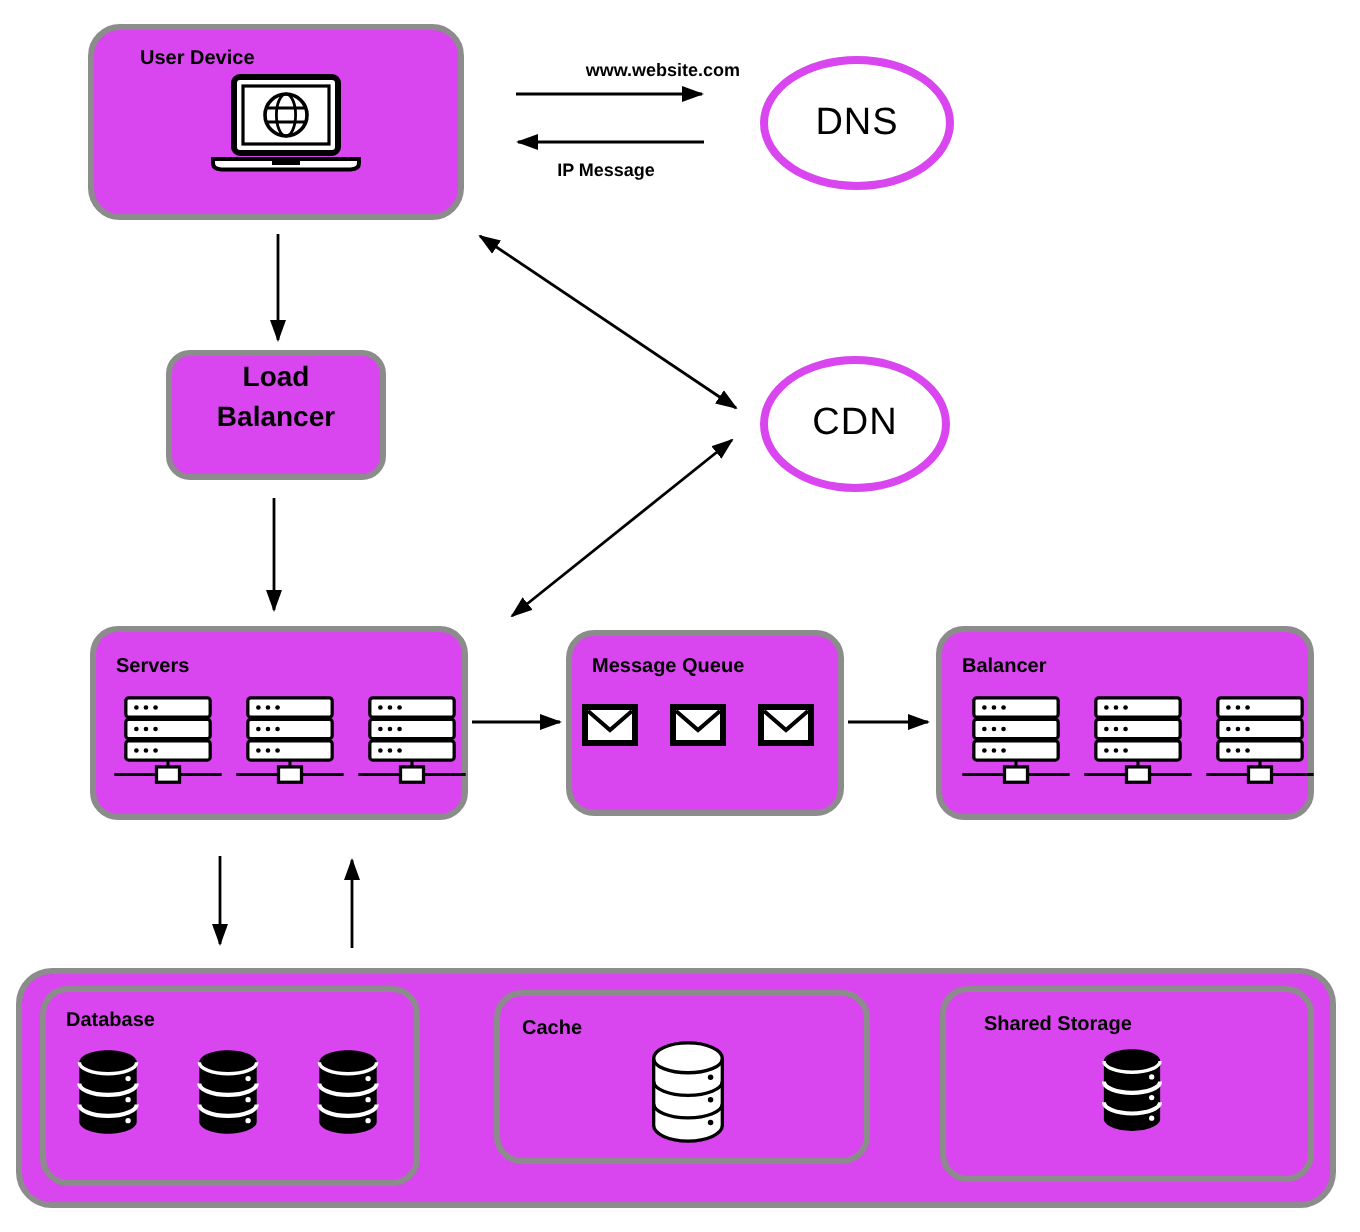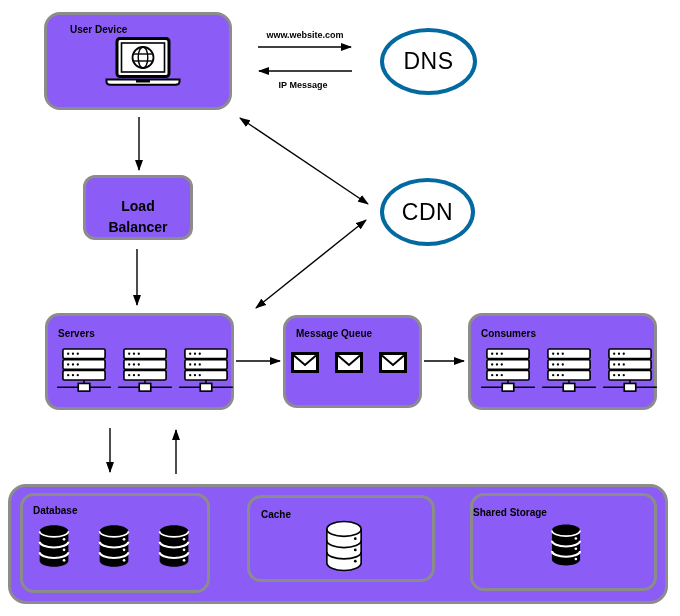--- a/index.html
+++ b/index.html
@@ -1,27 +1,27 @@
 <!DOCTYPE html>
 <html><head>
 <meta charset="utf-8">
 <style>
   html,body{margin:0;padding:0;background:#fff;}
   #canvas{
     position:relative;width:680px;height:616px;background:#fff;overflow:hidden;
     font-family:"Liberation Sans",sans-serif;color:#000;
   }
-  .node{position:absolute;background:#8b5cf6;border:3px solid #8c8c8c;border-radius:16px;box-sizing:border-box;}
-  .ellipse{position:absolute;background:#fff;border:4px solid #0369a1;border-radius:50%;box-sizing:border-box;
-    display:flex;align-items:center;justify-content:center;font-size:23px;letter-spacing:0.5px;}
+  .node{position:absolute;background:#d946ef;border:3px solid #8c8c8c;border-radius:16px;box-sizing:border-box;}
+  .ellipse{position:absolute;background:#fff;border:4px solid #d946ef;border-radius:50%;box-sizing:border-box;
+    display:flex;align-items:center;justify-content:center;font-size:19px;letter-spacing:0.5px;}
   .node-label{position:absolute;font-size:10px;font-weight:bold;white-space:nowrap;}
   .edge-label{position:absolute;font-size:9px;font-weight:bold;text-align:center;}
   .icon-row{position:absolute;display:flex;}
   #arrow-layer{position:absolute;left:0;top:0;z-index:6;pointer-events:none;}
-  .lb-label{display:flex;align-items:flex-end;justify-content:center;width:100%;height:100%;
+  .lb-label{display:flex;align-items:flex-start;justify-content:center;width:100%;height:100%;
     text-align:center;font-size:14px;font-weight:bold;line-height:1.45;}
   .lb-label span{width:74px;}
   #defs-svg{position:absolute;width:0;height:0;}
 </style>
 </head>
 <body>
 
 <svg id="defs-svg" xmlns="http://www.w3.org/2000/svg" aria-hidden="true">
   <defs>
     <symbol id="sym-laptop" viewBox="0 0 78 50">
@@ -123,21 +123,21 @@
       <svg width="28" height="21">
           <use href="#sym-envelope"></use>
         </svg>
       <svg width="28" height="21">
           <use href="#sym-envelope"></use>
         </svg>
     </div>
   </div>
 
   <div class="node" style="left:468px;top:313px;width:189px;height:97px;border-radius:14px;">
-    <div class="node-label" style="left:10px;top:12px;">Consumers</div>
+    <div class="node-label" style="left:10px;top:12px;">Balancer</div>
     <div class="icon-row" style="left:9px;top:32px;gap:5px;">
       <svg width="56" height="46">
           <use href="#sym-server"></use>
         </svg>
       <svg width="56" height="46">
           <use href="#sym-server"></use>
         </svg>
       <svg width="56" height="46">
           <use href="#sym-server"></use>
         </svg>
@@ -162,27 +162,27 @@
   </div>
 
   <div class="node" style="left:247px;top:495px;width:188px;height:87px;border-radius:14px;">
     <div class="node-label" style="left:11px;top:11px;">Cache</div>
     <svg style="position:absolute;left:75px;top:22px;" width="38" height="52">
         <use href="#sym-db-outline"></use>
       </svg>
   </div>
 
   <div class="node" style="left:470px;top:493px;width:187px;height:98px;border-radius:14px;">
-    <div class="node-label" style="left:0;top:11px;">Shared Storage</div>
+    <div class="node-label" style="left:19px;top:11px;">Shared Storage</div>
     <svg style="position:absolute;left:78px;top:27px;" width="30" height="44">
         <use href="#sym-db-filled"></use>
       </svg>
   </div>
 
-  <div class="edge-label" style="left:240px;top:30px;width:130px;">www.website.com</div>
+  <div class="edge-label" style="left:240px;top:30px;width:130px;text-align:right;">www.website.com</div>
   <div class="edge-label" style="left:248px;top:80px;width:110px;">IP Message</div>
 
   <svg id="arrow-layer" width="680" height="616">
     <defs>
       <marker id="ah" viewBox="0 0 11 9" refX="10" refY="4.5" markerWidth="11" markerHeight="9" markerUnits="userSpaceOnUse" orient="auto-start-reverse">
         <path d="M0,0.5 L11,4.5 L0,8.5 Z" fill="#000"></path>
       </marker>
     </defs>
     <line x1="258" y1="47" x2="351" y2="47" stroke="#000" stroke-width="1.4" marker-end="url(#ah)"></line>
     <line x1="352" y1="71" x2="259" y2="71" stroke="#000" stroke-width="1.4" marker-end="url(#ah)"></line>

